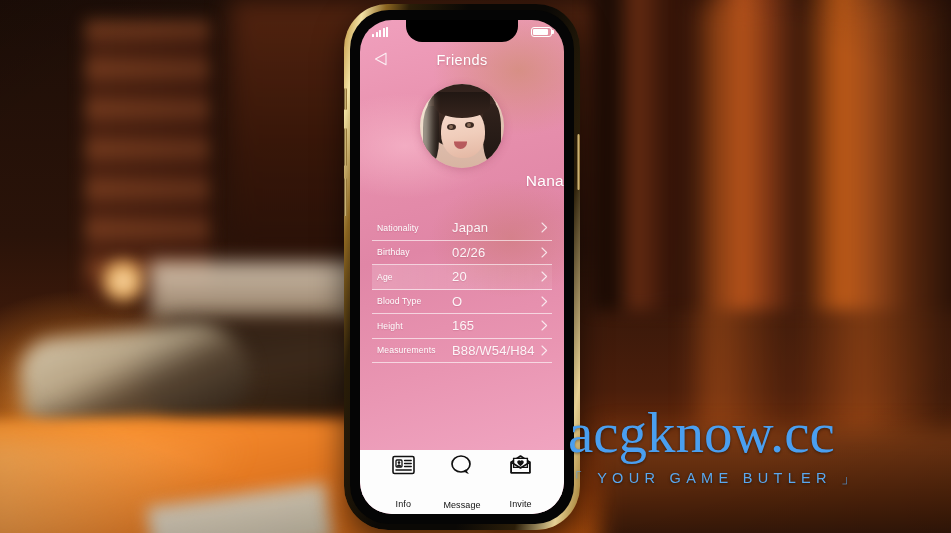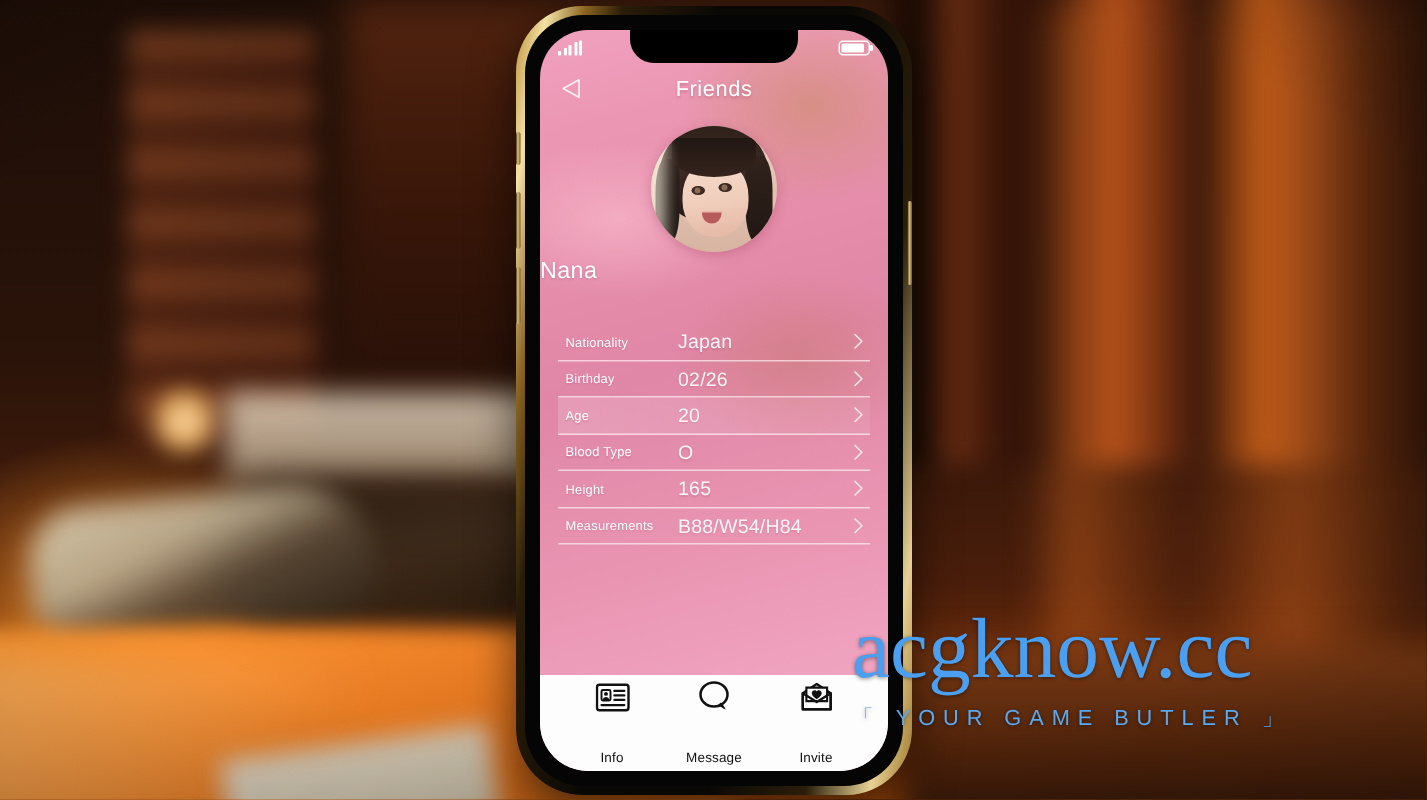--- a/index.html
+++ b/index.html
@@ -101,21 +101,21 @@
     background:linear-gradient(180deg,#7a3a14,#4a2009 60%,#24110a);
     filter:blur(11px);
   }
   .vignette{
     position:absolute;inset:0;
     background:radial-gradient(ellipse 120% 110% at 50% 45%, rgba(0,0,0,0) 45%, rgba(0,0,0,.55) 100%);
   }
 
   
   .phone{
-    position:absolute;left:344px;top:4px;width:264px;height:526px;
+    position:absolute;left:344px;top:4px;width:236px;height:526px;
     border-radius:44px;
     background:linear-gradient(100deg,#b98b33 0%,#f3e2a4 6%,#8a6420 13%,#2a1d08 20%,#0a0805 38%,#0a0805 62%,#2b1e09 80%,#e6d194 92%,#9a7327 100%);
     box-shadow:0 10px 30px rgba(0,0,0,.6);
   }
   .phone-inner{
     position:absolute;left:6px;top:6px;right:6px;bottom:6px;
     border-radius:39px;
     background:#050505;
   }
   .screen{
@@ -211,21 +211,21 @@
   .av-side2{
     position:absolute;right:3px;top:20px;width:18px;height:58px;border-radius:20% 40% 40% 40%;
     background:linear-gradient(180deg,#31221c,#201713);
   }
   .av-light{
     position:absolute;left:0;top:10px;width:16px;height:70px;
     background:linear-gradient(90deg,rgba(255,248,230,.85),rgba(255,248,230,0));
     filter:blur(3px);
   }
   .profile-name{
-    position:absolute;left:0;right:0;top:152px;text-align:left;
+    position:absolute;left:0;right:0;top:152px;text-align:right;
     color:#fff;font-size:15.5px;letter-spacing:.3px;
     text-shadow:0 1px 2px rgba(150,60,90,.3);
   }
 
   
   .info-list{position:absolute;left:12px;right:12px;top:196px;}
   .info-row{
     position:relative;height:23.5px;display:flex;align-items:center;
     border-bottom:1px solid rgba(255,255,255,.62);
     cursor:pointer;

